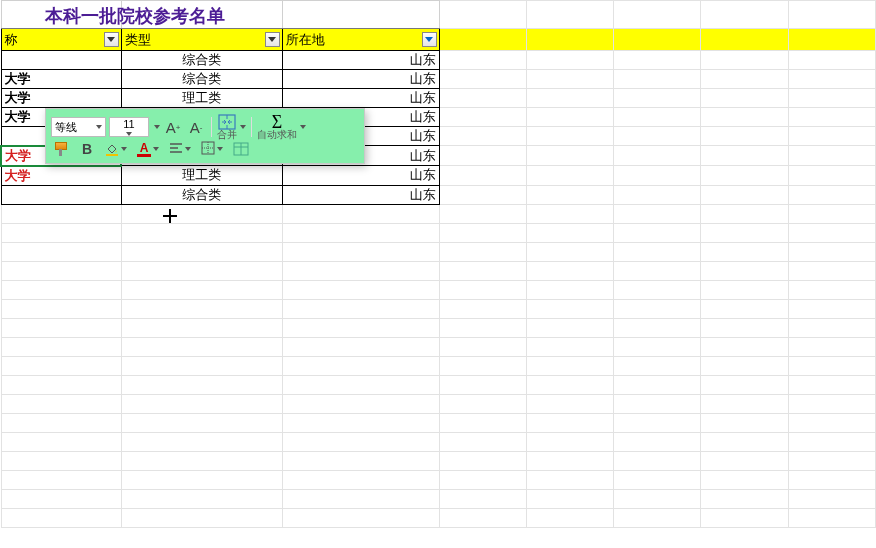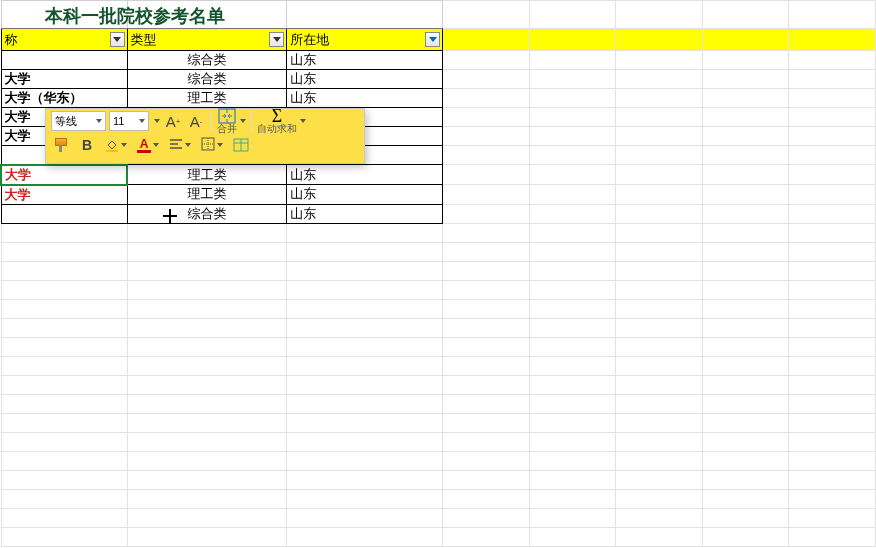--- a/index.html
+++ b/index.html
@@ -11,21 +11,21 @@
       width: 876px;
       height: 548px;
       position: relative;
     }
     .title {
       position: absolute;
       left: 45px;
       top: 4px;
       font-size: 18px;
       font-weight: bold;
-      color: #14532d;
+      color: #4c1d95;
     }
     .sheet {
       position: absolute;
       left: 0;
       top: 0;
       border-collapse: collapse;
     }
     .sheet td {
       border: 1px solid #d0d0d0;
       height: 19px;
@@ -43,21 +43,21 @@
       text-align: left;
       font-weight: normal;
     }
     .hdr td.first { text-align: left; }
     .data td {
       border: 1px solid #000;
       height: 19px;
     }
     .c1 { width: 132px; font-weight: bold; }
     .c2 { width: 176px; text-align: center; padding-left: 4px; }
-    .c3 { width: 172px; text-align: left; }
+    .c3 { width: 172px; text-align: right; }
     .blank { border: 1px solid #e2e2e2 !important; background: #fff; }
     .blankrow td { border: 1px solid #e2e2e2; height: 19px; }
     .wcol { width: 98px; }
     .red-text { color: #d42020; }
     .sel-row td.c1 {
       border: 2px solid #1a8a3a;
       background: #fff;
     }
     .after-table td { border-top: 1px solid #000; }
     .filter-btn {
@@ -81,26 +81,26 @@
     .filter-btn.active::after {
       border-top-color: #0066cc;
     }
     
     .mini-toolbar {
       position: absolute;
       left: 45px;
       top: 108px;
       width: 320px;
       height: 56px;
-      background: #fde047;
+      background: #86efac;
       border: 1px solid #c8c8c8;
       box-shadow: 2px 3px 8px rgba(0,0,0,0.25);
       display: flex;
       flex-direction: column;
-      padding: 0 5px;
+      padding: 6px 5px;
       font-size: 12px;
     }
     .tb-row { display: flex; align-items: center; gap: 3px; height: 24px; }
     .tb-row2 { gap: 6px; }
     .font-select {
       width: 55px;
       height: 20px;
       border: 1px solid #bbb;
       padding: 0 3px;
       font-size: 11px;
@@ -112,20 +112,21 @@
     .size-select {
       width: 40px;
       height: 20px;
       border: 1px solid #bbb;
       padding: 0 3px;
       font-size: 11px;
       display: flex;
       align-items: center;
       justify-content: space-between;
       background: #fff;
+      flex-direction: column;
     }
     .dd-arrow {
       border-left: 3px solid transparent;
       border-right: 3px solid transparent;
       border-top: 4px solid #555;
     }
     .tb-btn {
       min-width: 20px;
       height: 20px;
       display: flex;
@@ -219,30 +220,20 @@
         <td class="c3">山东</td>
         <td class="blank wcol"></td>
         <td class="blank wcol"></td>
         <td class="blank wcol"></td>
         <td class="blank wcol"></td>
         <td class="blank wcol"></td>
       </tr>
       <tr class="data">
         <td class="c1">大学</td>
         <td class="c2">综合类</td>
-        <td class="c3">山东</td>
-        <td class="blank wcol"></td>
-        <td class="blank wcol"></td>
-        <td class="blank wcol"></td>
-        <td class="blank wcol"></td>
-        <td class="blank wcol"></td>
-      </tr>
-      <tr class="data">
-        <td class="c1">大学（华东）</td>
-        <td class="c2">理工类</td>
         <td class="c3">山东</td>
         <td class="blank wcol"></td>
         <td class="blank wcol"></td>
         <td class="blank wcol"></td>
         <td class="blank wcol"></td>
         <td class="blank wcol"></td>
       </tr>
       <tr class="data">
         <td class="c1">大学</td>
         <td class="c2">理工类</td>

